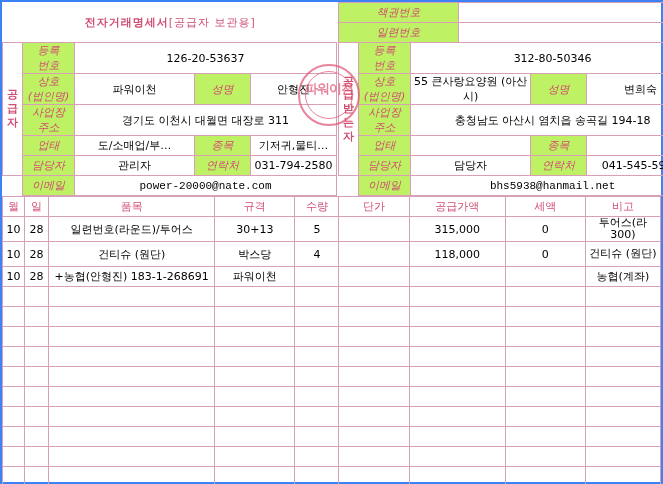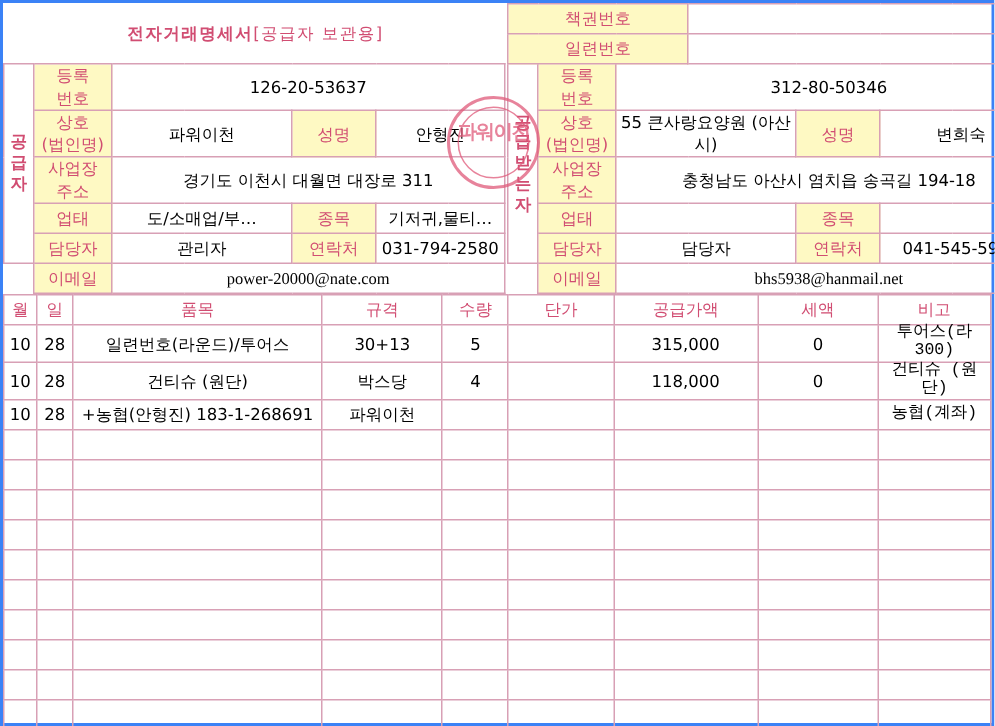--- a/index.html
+++ b/index.html
@@ -35,49 +35,50 @@
     border:none !important;
     text-align:center;
     font-size:17px;
     font-weight:bold;
     color:#d14d72;
     letter-spacing:1px;
   }
   .title-sub{font-size:11px;font-weight:normal;}
   .lbl{
     color:#d14d72;
-    background:#fef9c3;
+    background:#bef264;
     font-size:11px;
+    font-style:italic;
   }
   .vhead{
     color:#d14d72;
     font-size:13px;
     font-weight:bold;
     line-height:1.25;
     width:18px;
   }
   .val{color:#000;}
-  .mono{font-family:Liberation Serif, serif;font-size:11px;}
+  .mono{font-family:Liberation Mono, monospace;font-size:11px;}
   
   .items{
     width:659px;
     table-layout:fixed;
   }
   .items th,.items td{
     border:1px solid #d8a0b5;
     height:19px;
     font-weight:normal;
     font-size:11px;
     padding:0 3px;
     vertical-align:middle;
   }
   .items th{color:#d14d72;text-align:center;}
   .items td{text-align:center;}
   .t-right{text-align:right;}
-  .t-left{text-align:left;font-family:Liberation Mono, monospace;}
+  .t-left{text-align:left;}
   .row-tall td{height:24px;}
   .small{font-size:10px;line-height:1.05;}
   
   .stamp{
     position:absolute;
     left:296px;top:62px;
     width:58px;height:58px;
     border:2px solid #e05a7a;
     border-radius:50%;
     opacity:.75;

